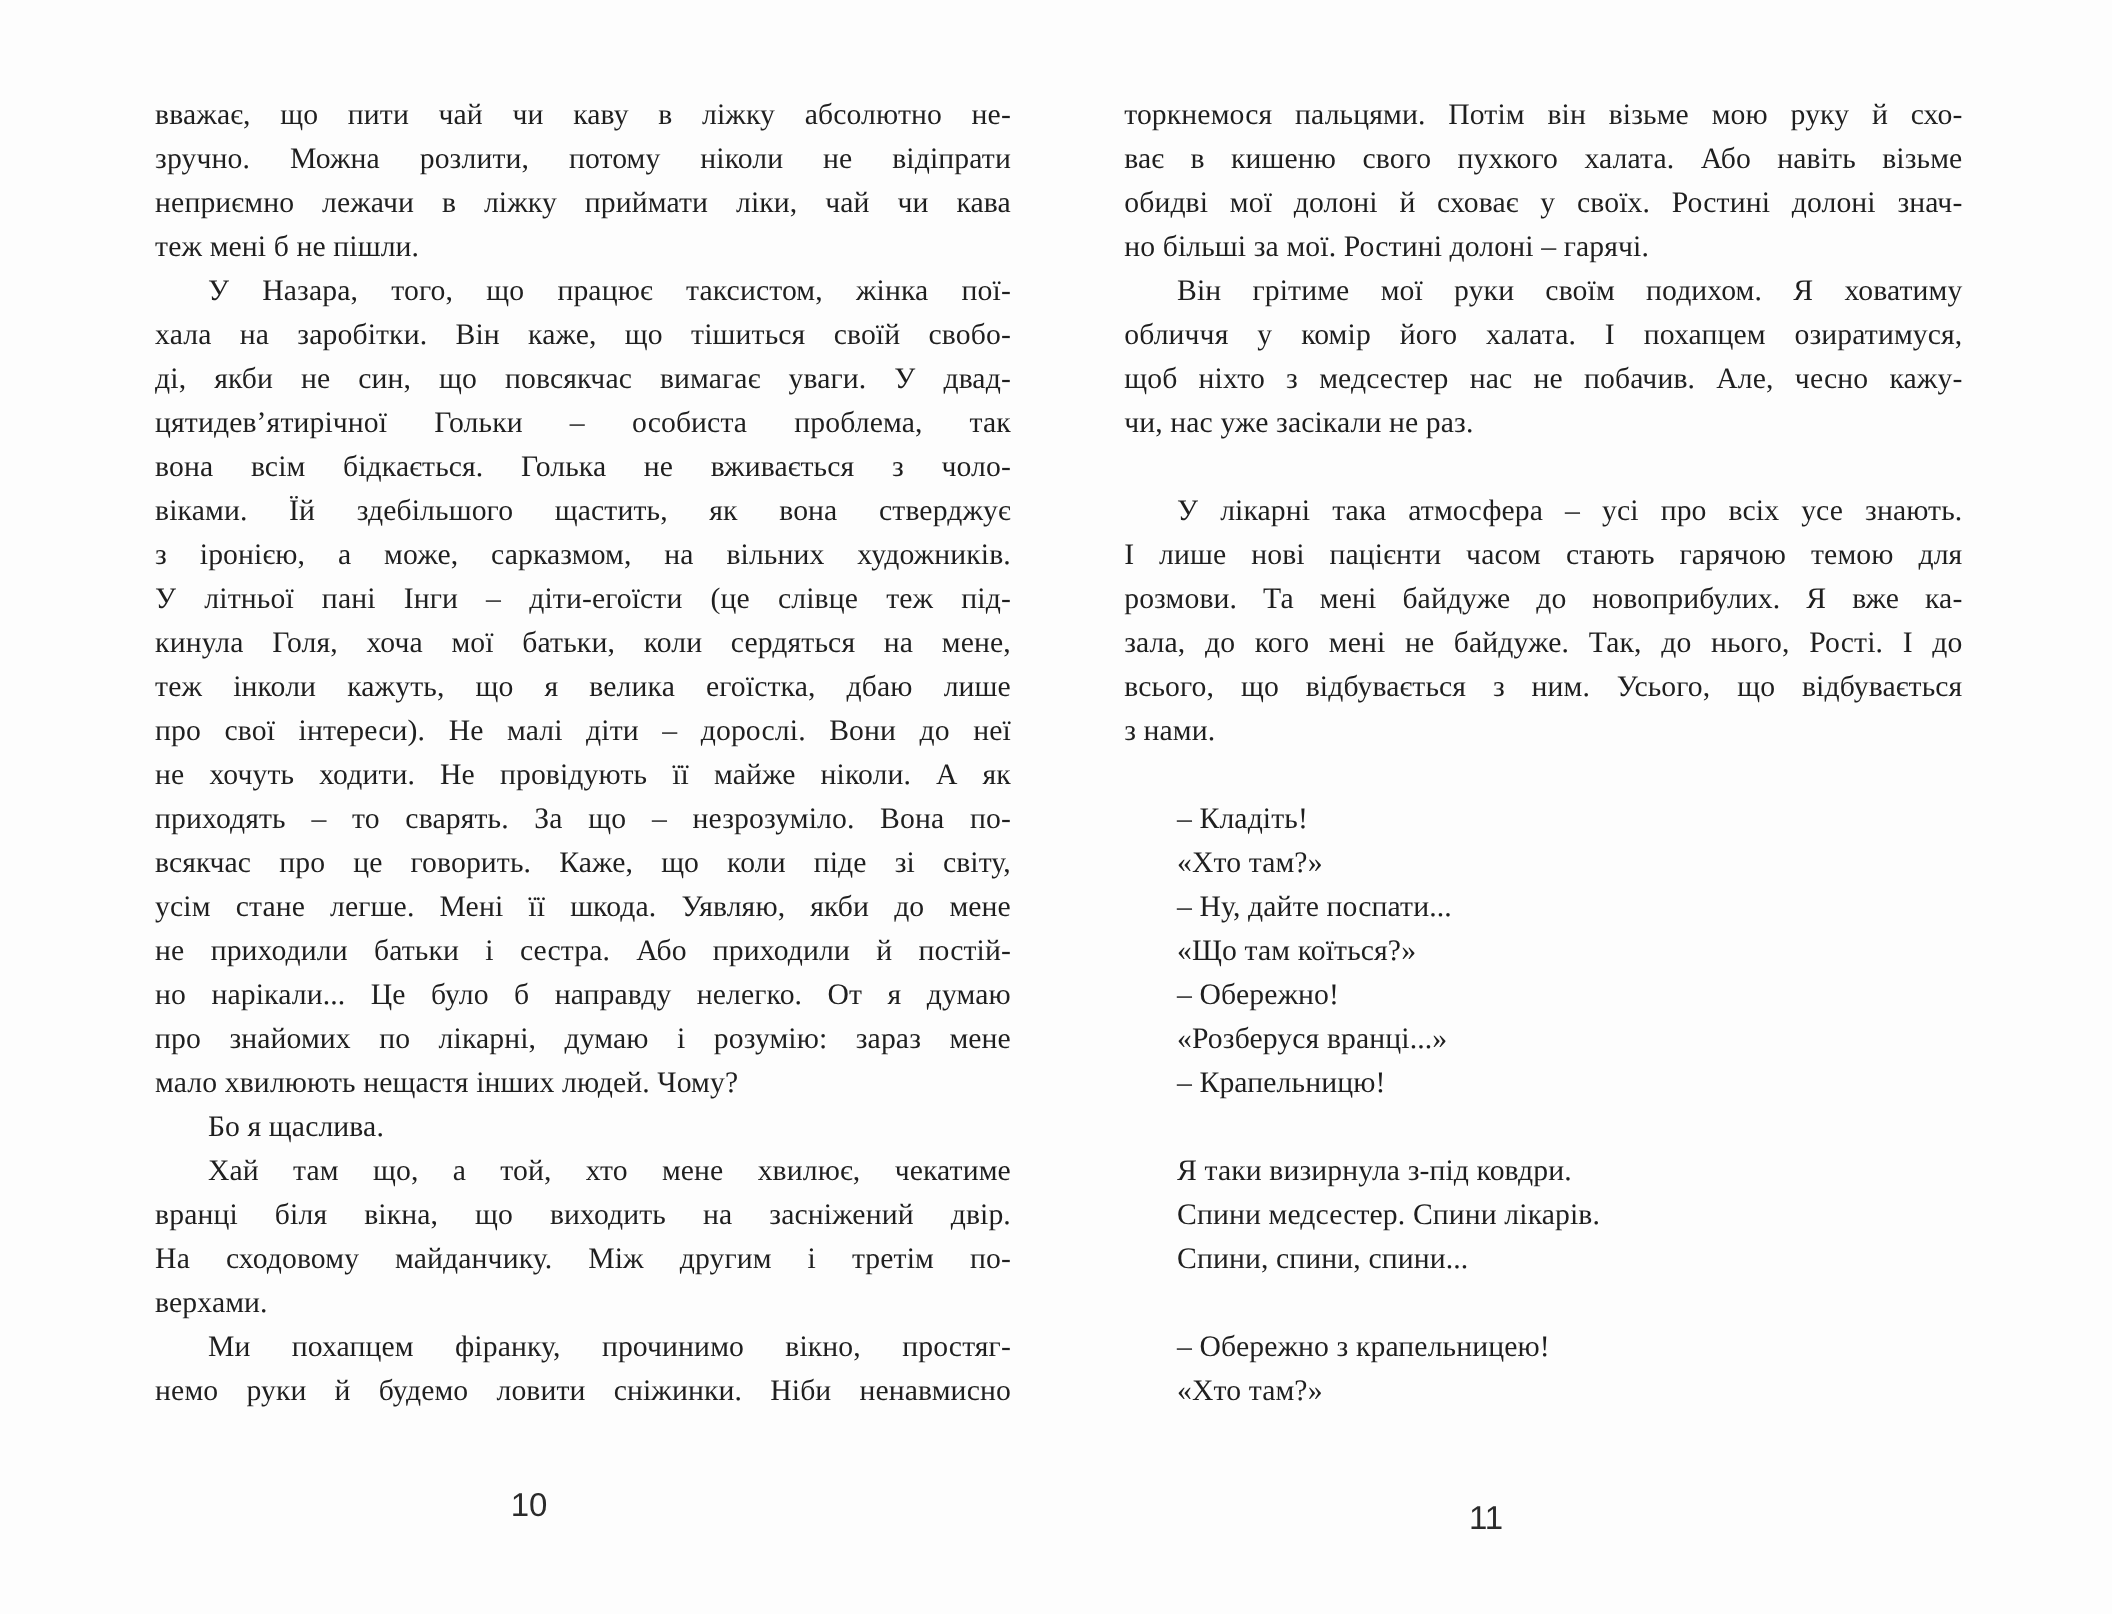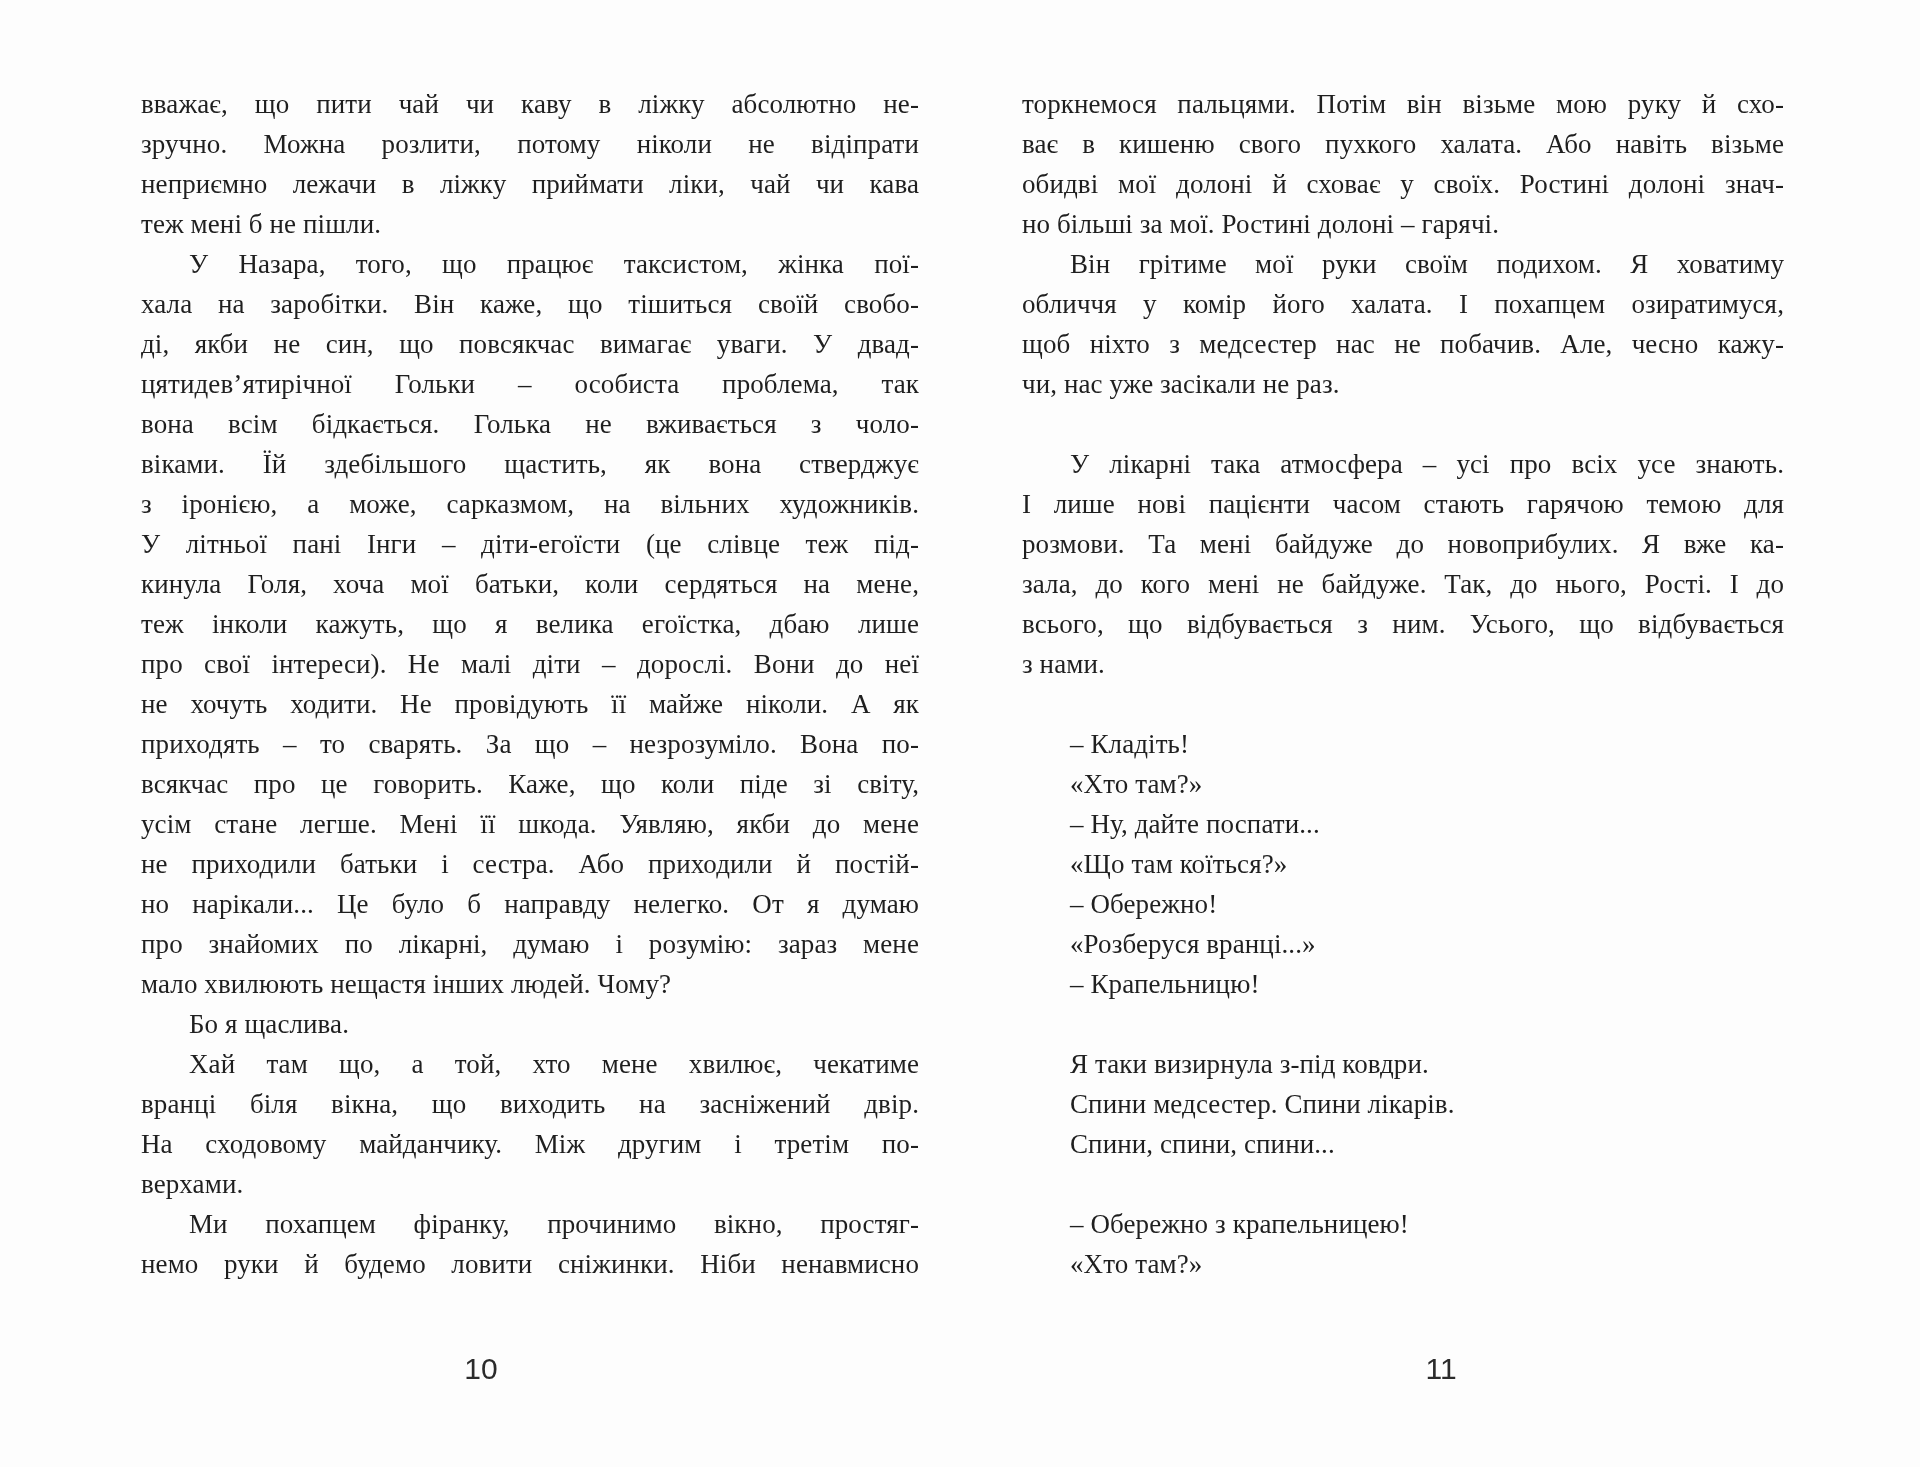--- a/index.html
+++ b/index.html
@@ -45,21 +45,21 @@
   }
   .folio {
     position: absolute;
     top: 1352px;
     font-family: "Liberation Sans", "DejaVu Sans", sans-serif;
     font-size: 30px;
     color: #2b2b2b;
     text-align: center;
   }
   .folio.left  { left: 92px;  width: 778px; }
-  .folio.right { left: 1060px; width: 762px; }
+  .folio.right { left: 970px; width: 762px; margin-top: 12px; }
 </style>
 </head>
 <body>
 
 <div class="spread">
 
   <div class="text-block left">
       <div class="line just">вважає, що пити чай чи каву в ліжку абсолютно не-</div>
       <div class="line just">зручно. Можна розлити, потому ніколи не відіпрати</div>
       <div class="line just">неприємно лежачи в ліжку приймати ліки, чай чи кава</div>

